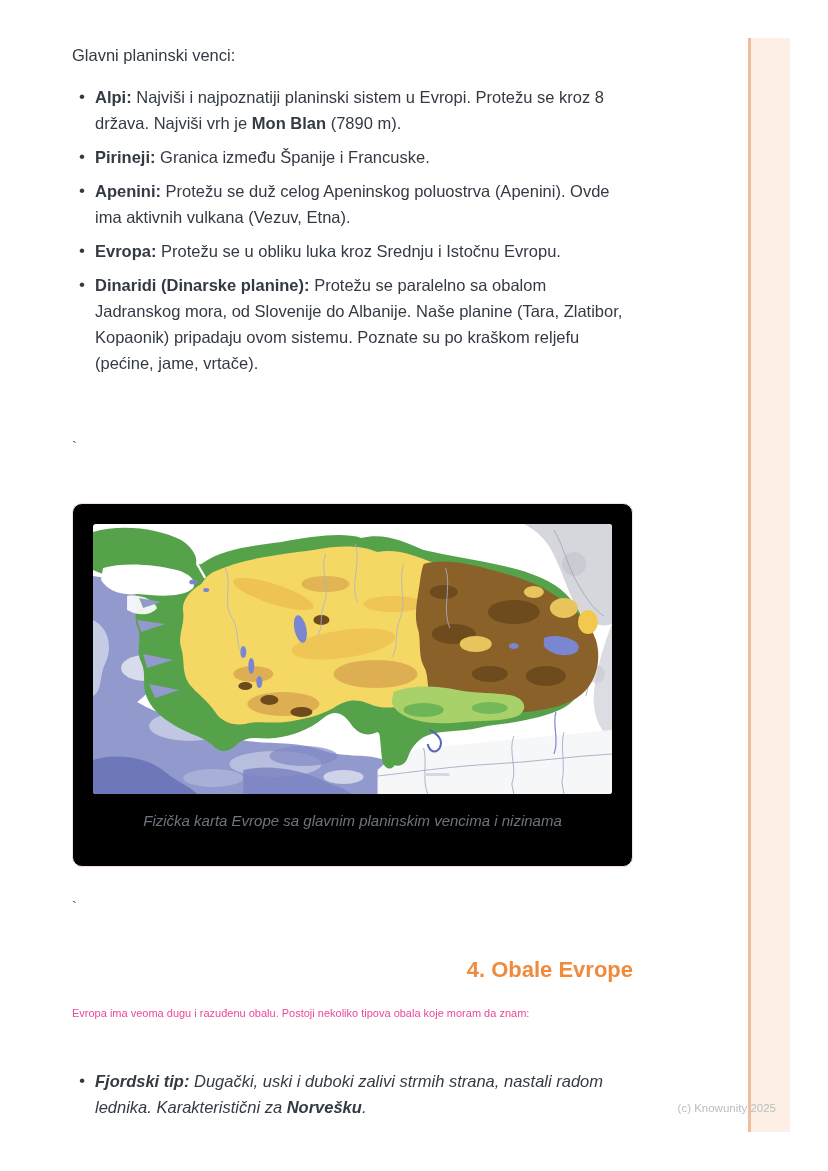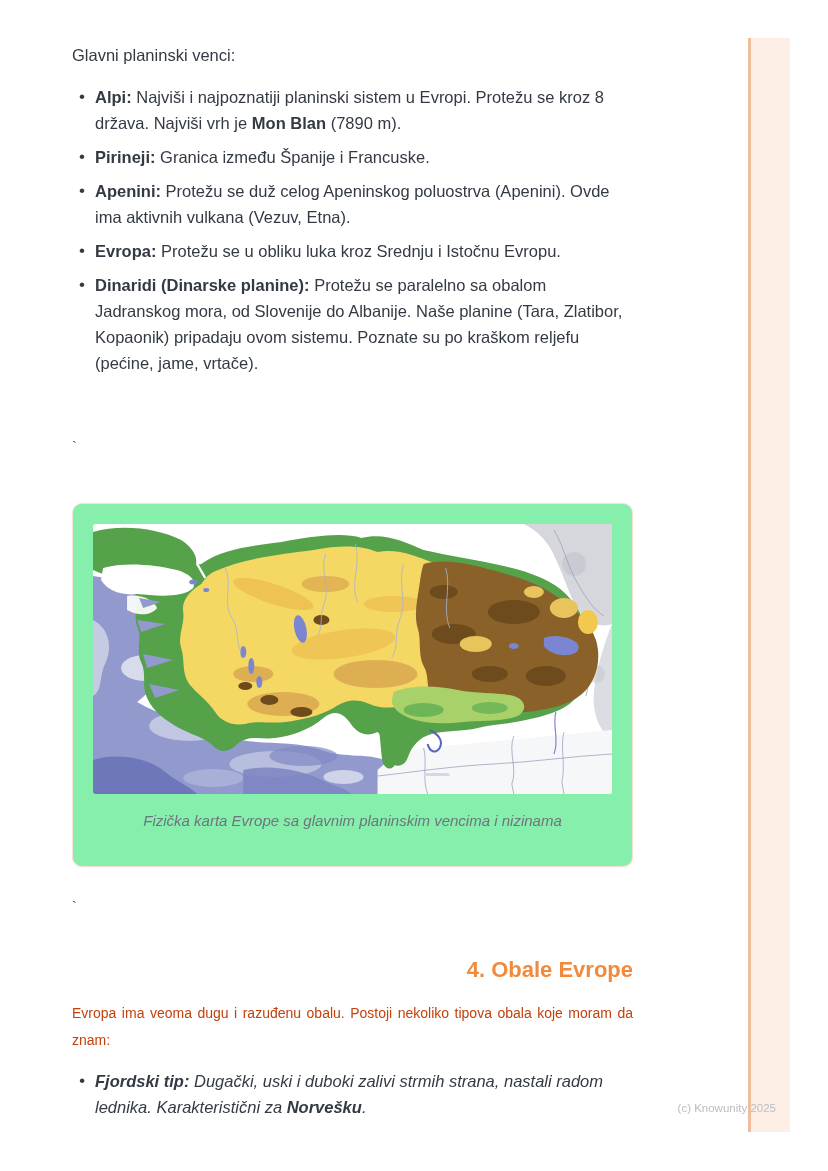--- a/index.html
+++ b/index.html
@@ -22,31 +22,31 @@
   ul.doc-list li::before { content:"\2022"; position:absolute; left:-16px; top:0;
                            font-size:17px; color:#343a44; }
   .b { font-weight:700;text-align:right; }
 
   .mountain-list { top:84px; }
   .tick { position:absolute; left:72px; color:#4a4f58; font-size:15px; z-index:2; }
   .tick1 { top:438px; }
   .tick2 { top:898px; }
 
   .figure-card { position:absolute; left:72px; top:503px; width:561px; height:364px;
-                 background:#86efac; border:1px solid #f5e2d4; border-radius:10px;
+                 background:#000000; border:1px solid #f5e2d4; border-radius:10px;
                  box-shadow:0 1px 2px rgba(0,0,0,0.03); z-index:2; padding:20px; }
   .map-wrap { width:519px; height:270px; border-radius:3px; overflow:hidden; }
   .map-wrap svg { display:block; width:519px; height:270px; }
   .figure-caption { margin-top:17px; text-align:center; font-style:italic;
                     color:#6e747e; font-size:15px; line-height:20px; }
 
   .section-heading { position:absolute; left:72px; top:956px; width:561px;
                      color:#f08a3d; font-size:22px; font-weight:700; line-height:28px; z-index:2;text-align:right; }
   .section-para { position:absolute; left:72px; top:1000px; width:561px;
-                  color:#c2410c; font-size:14px; line-height:27px;
+                  color:#ec4899; font-size:11px; line-height:27px;
                   text-align:justify; z-index:2; }
   .coast-list { position:absolute; left:72px; top:1068px; width:561px;
                 color:#343a44; font-size:16.5px; line-height:26px; z-index:2;font-style:italic; }
 
   .footer { position:absolute; top:1101px; right:52px; color:#b9bdc2;
             font-size:11.5px; line-height:14px; z-index:5; }
 </style>
 </head>
 <body>
 

